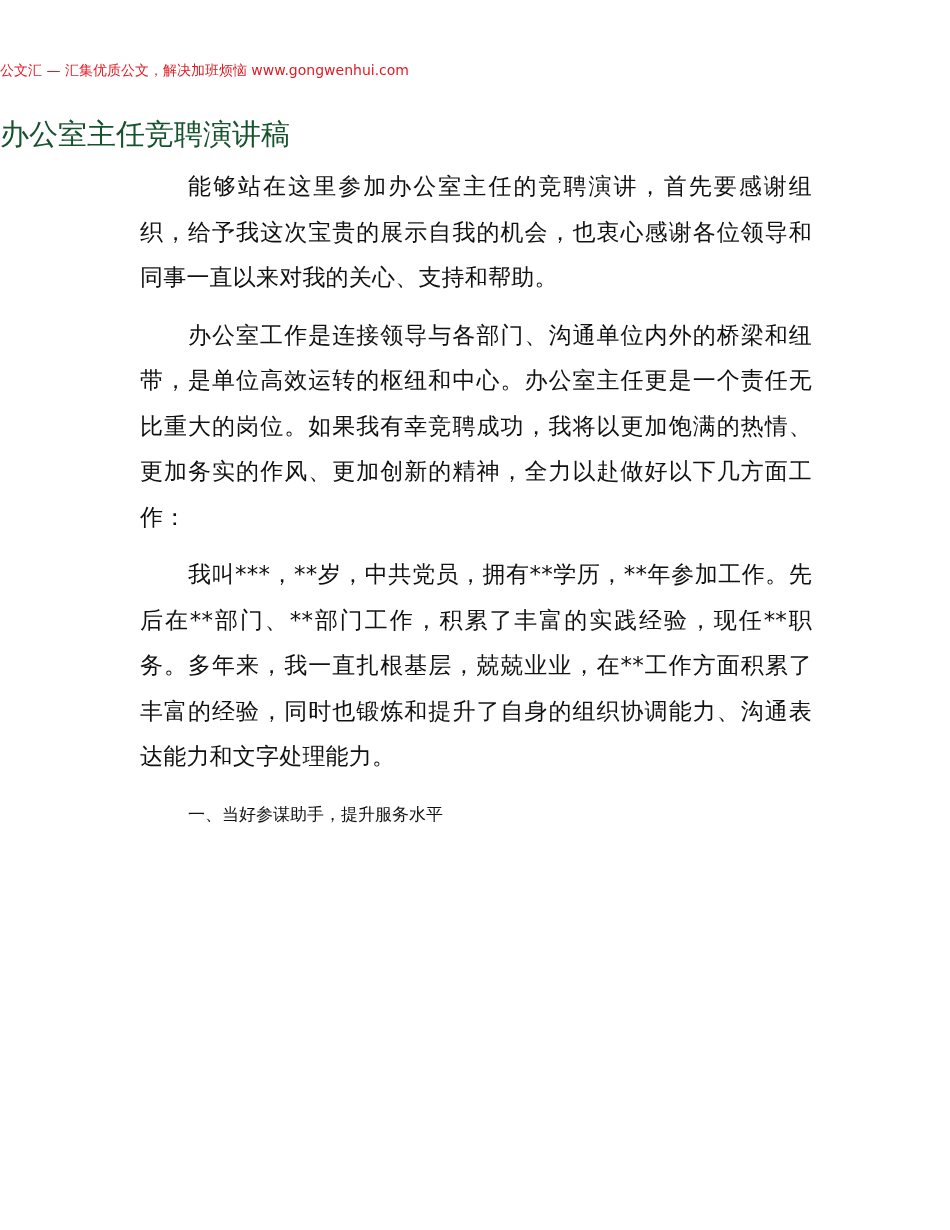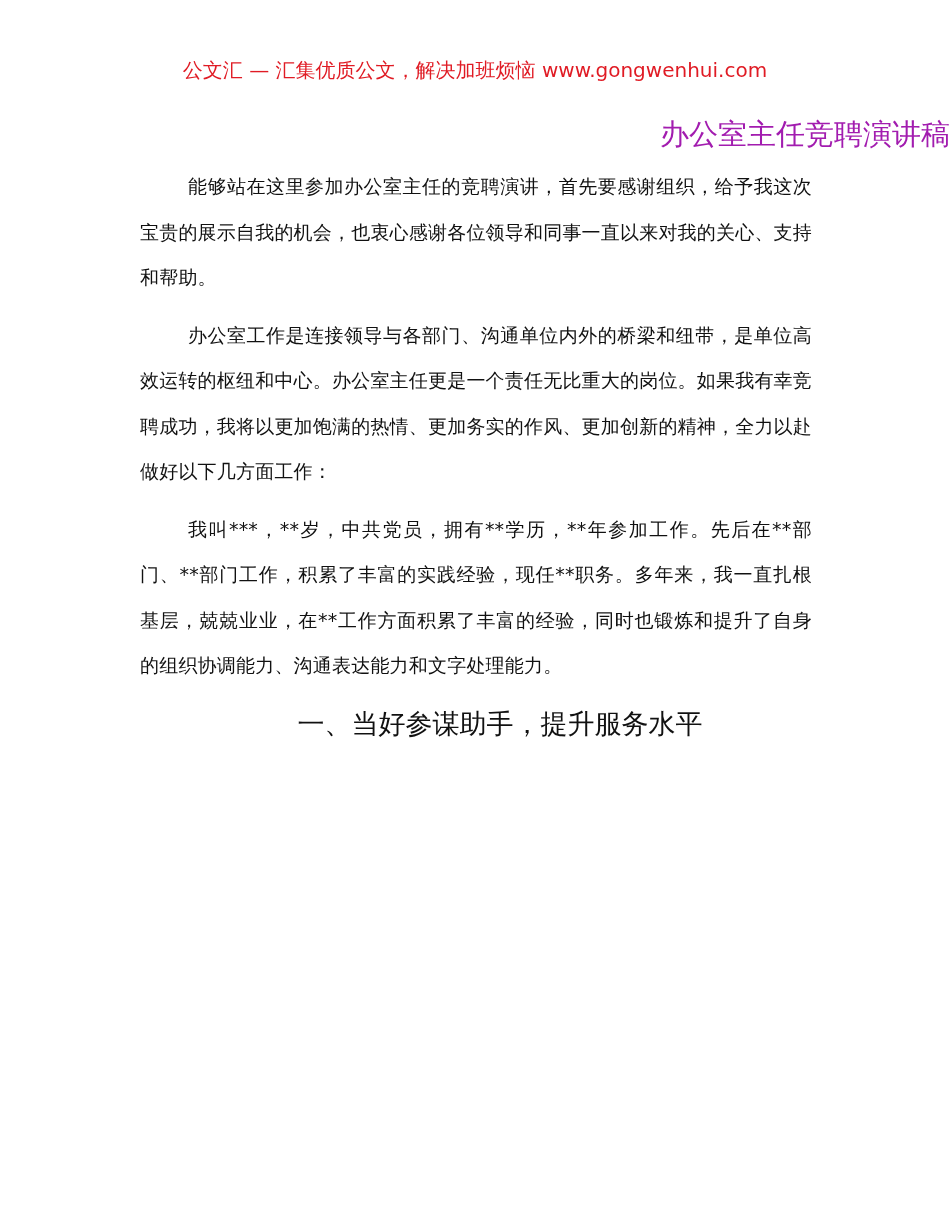--- a/index.html
+++ b/index.html
@@ -1,25 +1,25 @@
 <!DOCTYPE html>
 <html><head>
   <meta charset="utf-8">
   <style>
     html, body { margin: 0; padding: 0; background: #ffffff; }
     body { width: 950px; height: 1230px; position: relative; overflow: hidden;
            font-family: "DejaVu Sans", "Liberation Sans", sans-serif; color: #111; }
-    .header { position: absolute; top: 56px; left: 0; width: 950px; text-align: center;
-              font-size: 20px; color: #e01b24; line-height: 28px; letter-spacing: 0px; }
-    .title { position: absolute; top: 114px; left: 0; width: 950px; text-align: right;
-             font-size: 29px; line-height: 40px; color: #a21caf; }
+    .header { position: absolute; top: 56px; left: 0; width: 950px; text-align: left;
+              font-size: 14px; color: #e01b24; line-height: 28px; letter-spacing: 0px; }
+    .title { position: absolute; top: 114px; left: 0; width: 950px; text-align: left;
+             font-size: 29px; line-height: 40px; color: #14532d; }
     .body { position: absolute; top: 164px; left: 140px; width: 672px; }
-    .para { font-size: 19px; line-height: 45.5px; margin: 0 0 12px 0; text-indent: 48px;
+    .para { font-size: 23px; line-height: 45.5px; margin: 0 0 12px 0; text-indent: 48px;
             text-align: justify; text-align-last: left; letter-spacing: 0.2px; }
-    .heading { font-size: 27px; line-height: 45.5px; margin: 0 0 12px 0; text-indent: 48px; text-align: center; }
+    .heading { font-size: 17px; line-height: 45.5px; margin: 0 0 12px 0; text-indent: 48px; }
   </style>
 </head>
 <body>
 
 <div class="header">公文汇 — 汇集优质公文，解决加班烦恼 www.gongwenhui.com</div>
 
 <div class="title">办公室主任竞聘演讲稿</div>
 
 <div class="body">
   <p class="para">能够站在这里参加办公室主任的竞聘演讲，首先要感谢组织，给予我这次宝贵的展示自我的机会，也衷心感谢各位领导和同事一直以来对我的关心、支持和帮助。</p>

